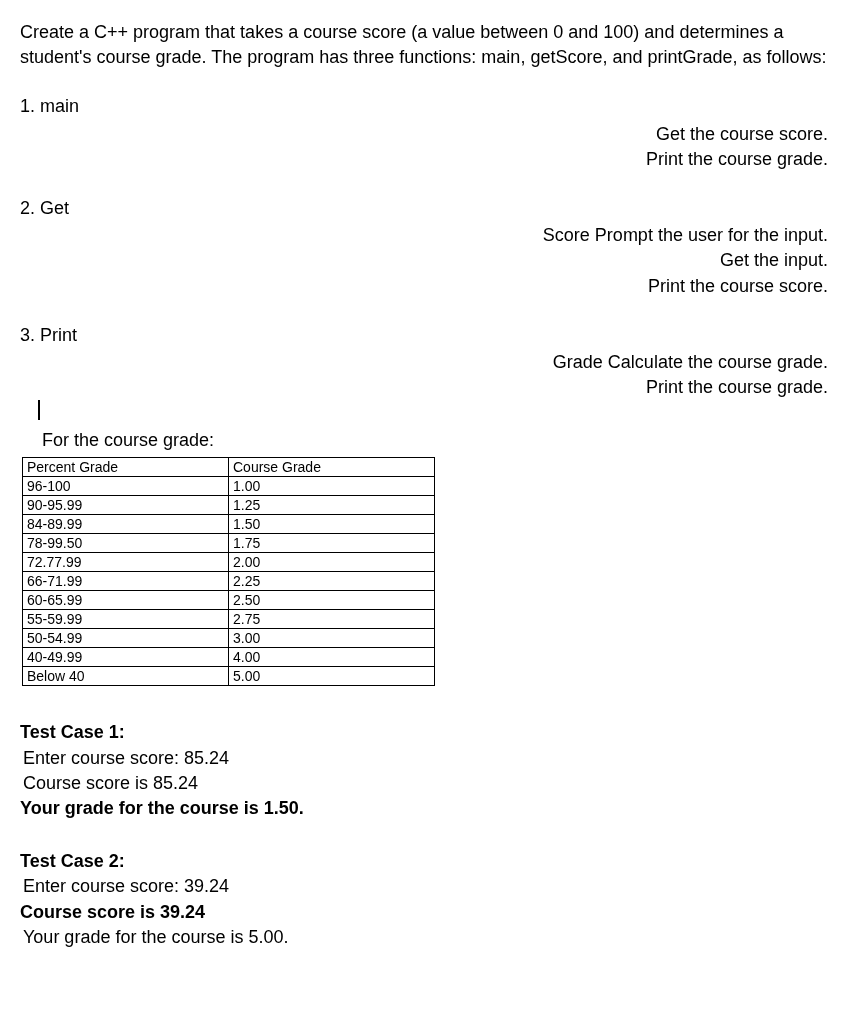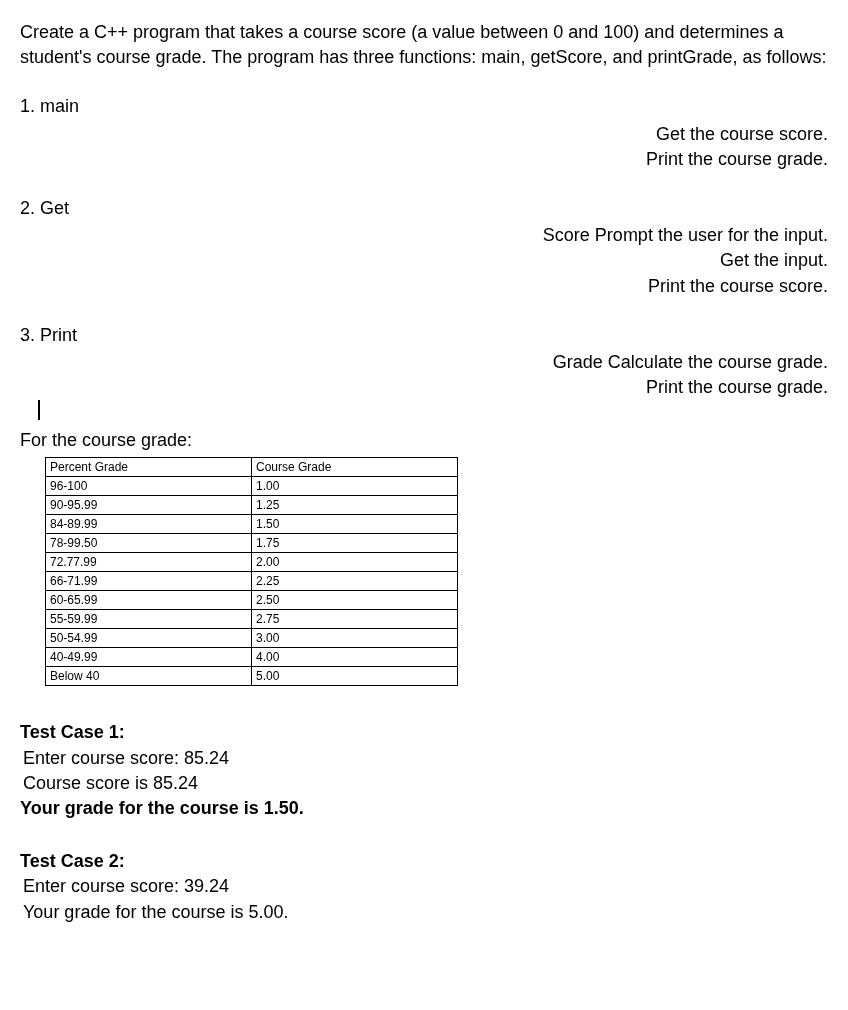--- a/index.html
+++ b/index.html
@@ -36,25 +36,26 @@
       margin-left: 18px;
       margin-bottom: -2px;
     }
     .cursor-container {
       height: 22px;
       margin-top: -4px;
     }
     .for-grade {
       margin-top: 6px;
       margin-bottom: 4px;
+      margin-left: 22px;
     }
     table {
       border-collapse: collapse;
-      margin-left: 25px;
-      font-size: 12px;
+      margin-left: 2px;
+      font-size: 14px;
     }
     table th, table td {
       border: 1px solid #000;
       padding: 0 4px;
       height: 18px;
       line-height: 18px;
     }
     table th {
       font-weight: normal;
       text-align: left;
@@ -168,14 +169,15 @@
 <div class="test-case">
   <div class="tc-title">Test Case 1:</div>
   <div class="tc-line">Enter course score: 85.24</div>
   <div class="tc-line">Course score is 85.24</div>
   <div class="tc-line-noindent">Your grade for the course is 1.50.</div>
 </div>
 
 <div class="test-case" style="margin-top:28px;">
   <div class="tc-title">Test Case 2:</div>
   <div class="tc-line">Enter course score: 39.24</div>
+  <div class="tc-line-noindent">Course score is 39.24</div>
   <div class="tc-line-slight">Your grade for the course is 5.00.</div>
 </div>
 
 </body></html>

